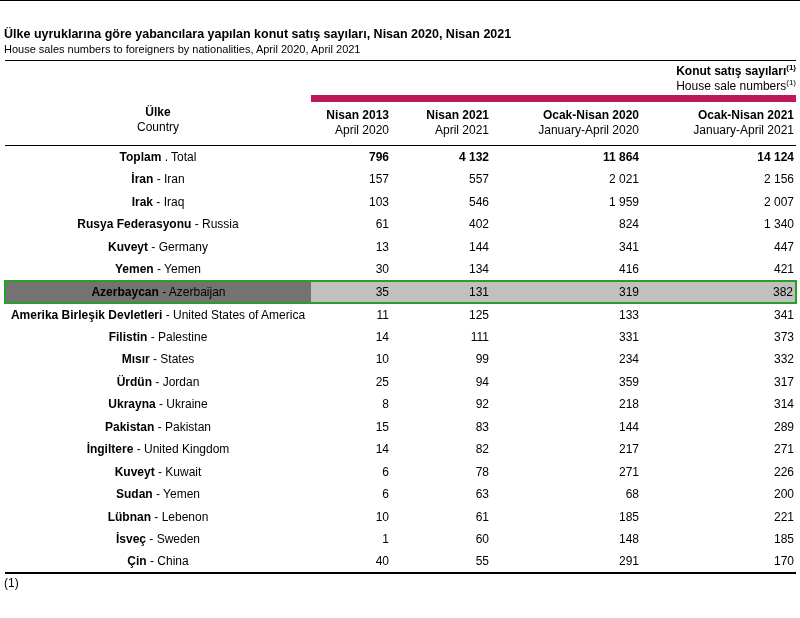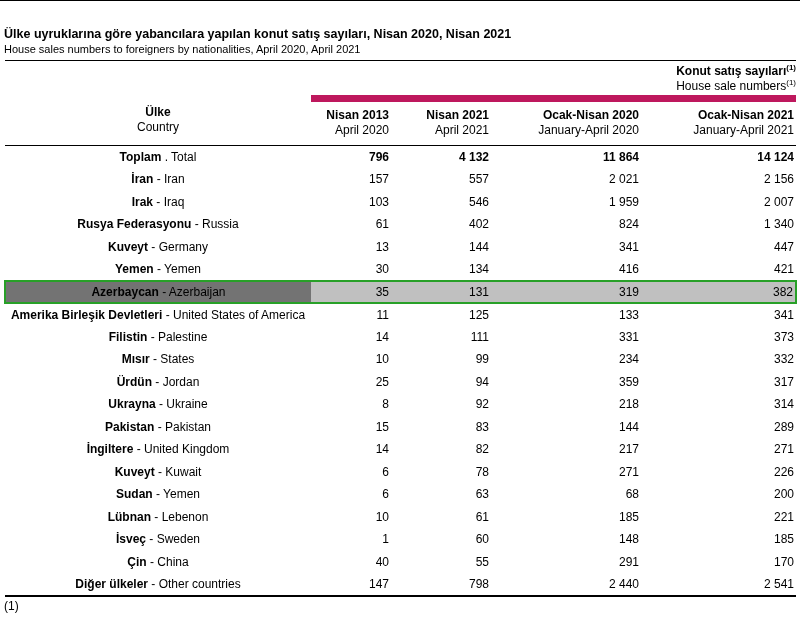--- a/index.html
+++ b/index.html
@@ -210,26 +210,19 @@
         <td class="n">148</td>
         <td class="n">185</td>
       </tr>
       <tr>
         <td class="c"><span class="b">Çin</span><span> - China</span></td>
         <td class="n">40</td>
         <td class="n">55</td>
         <td class="n">291</td>
         <td class="n">170</td>
       </tr>
-      <tr>
-        <td class="c"><span class="b">Diğer ülkeler</span><span> - Other countries</span></td>
-        <td class="n">147</td>
-        <td class="n">798</td>
-        <td class="n">2 440</td>
-        <td class="n">2 541</td>
-      </tr>
     </tbody>
   </table>
 
   <div class="footnote">
     <span>(1)</span>
   </div>
 </div>
 
 </body></html>

